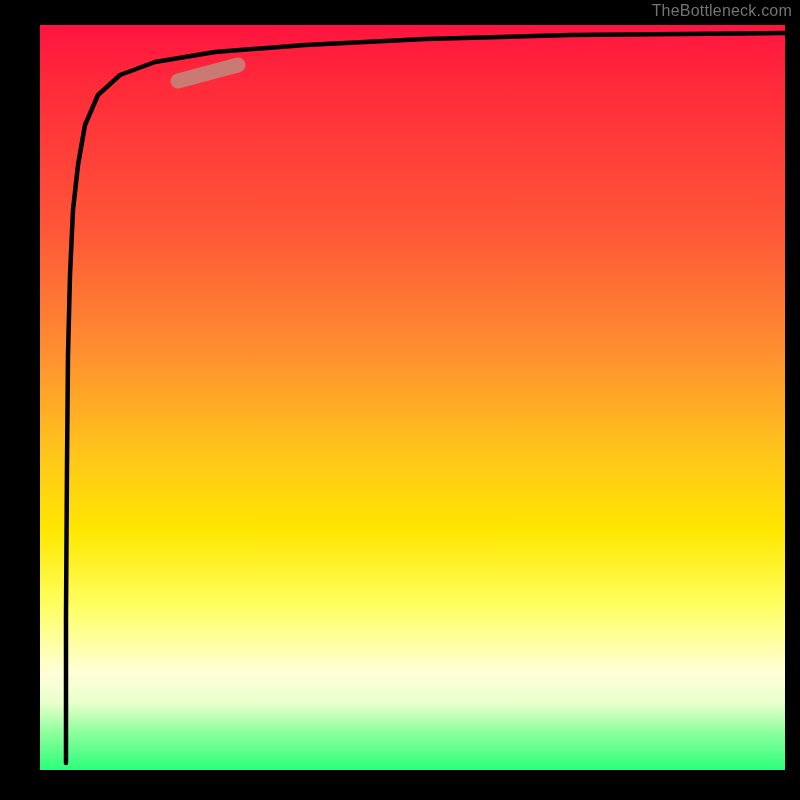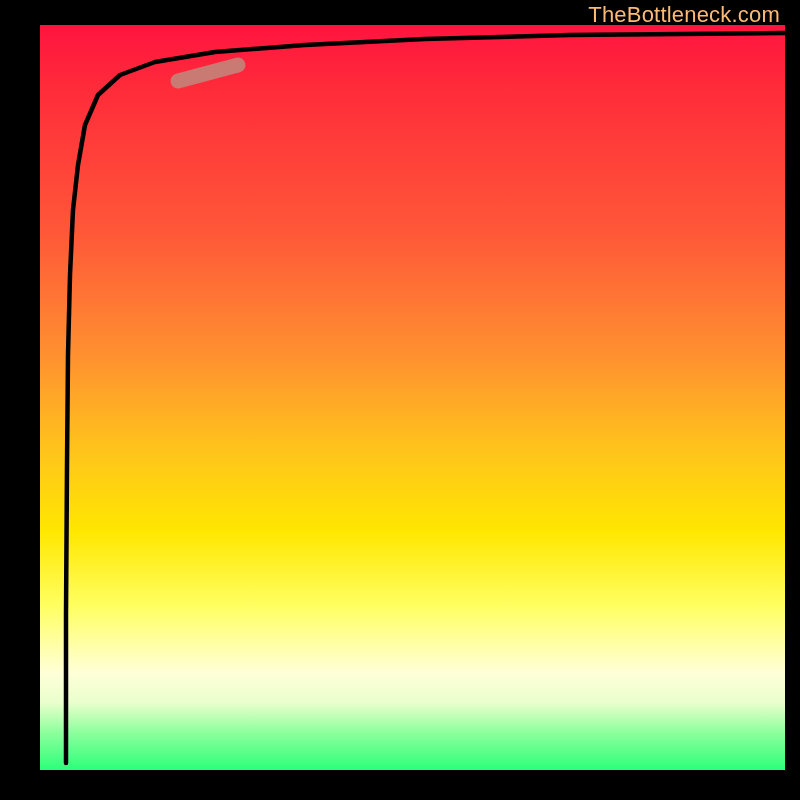--- a/index.html
+++ b/index.html
@@ -6,23 +6,23 @@
   body {
     width: 800px;
     height: 800px;
     background: #000;
     position: relative;
     font-family: Arial, Helvetica, sans-serif;
   }
   .watermark {
     position: absolute;
     top: 2px;
-    right: 20px;
-    color: #fdba74;
-    font-size: 22px;
+    right: 8px;
+    color: #737373;
+    font-size: 16px;
     font-weight: 500;
     letter-spacing: 0.2px;
   }
   .frame {
     position: absolute;
     top: 25px;
     left: 40px;
     width: 745px;
     height: 745px;
     border: none;

